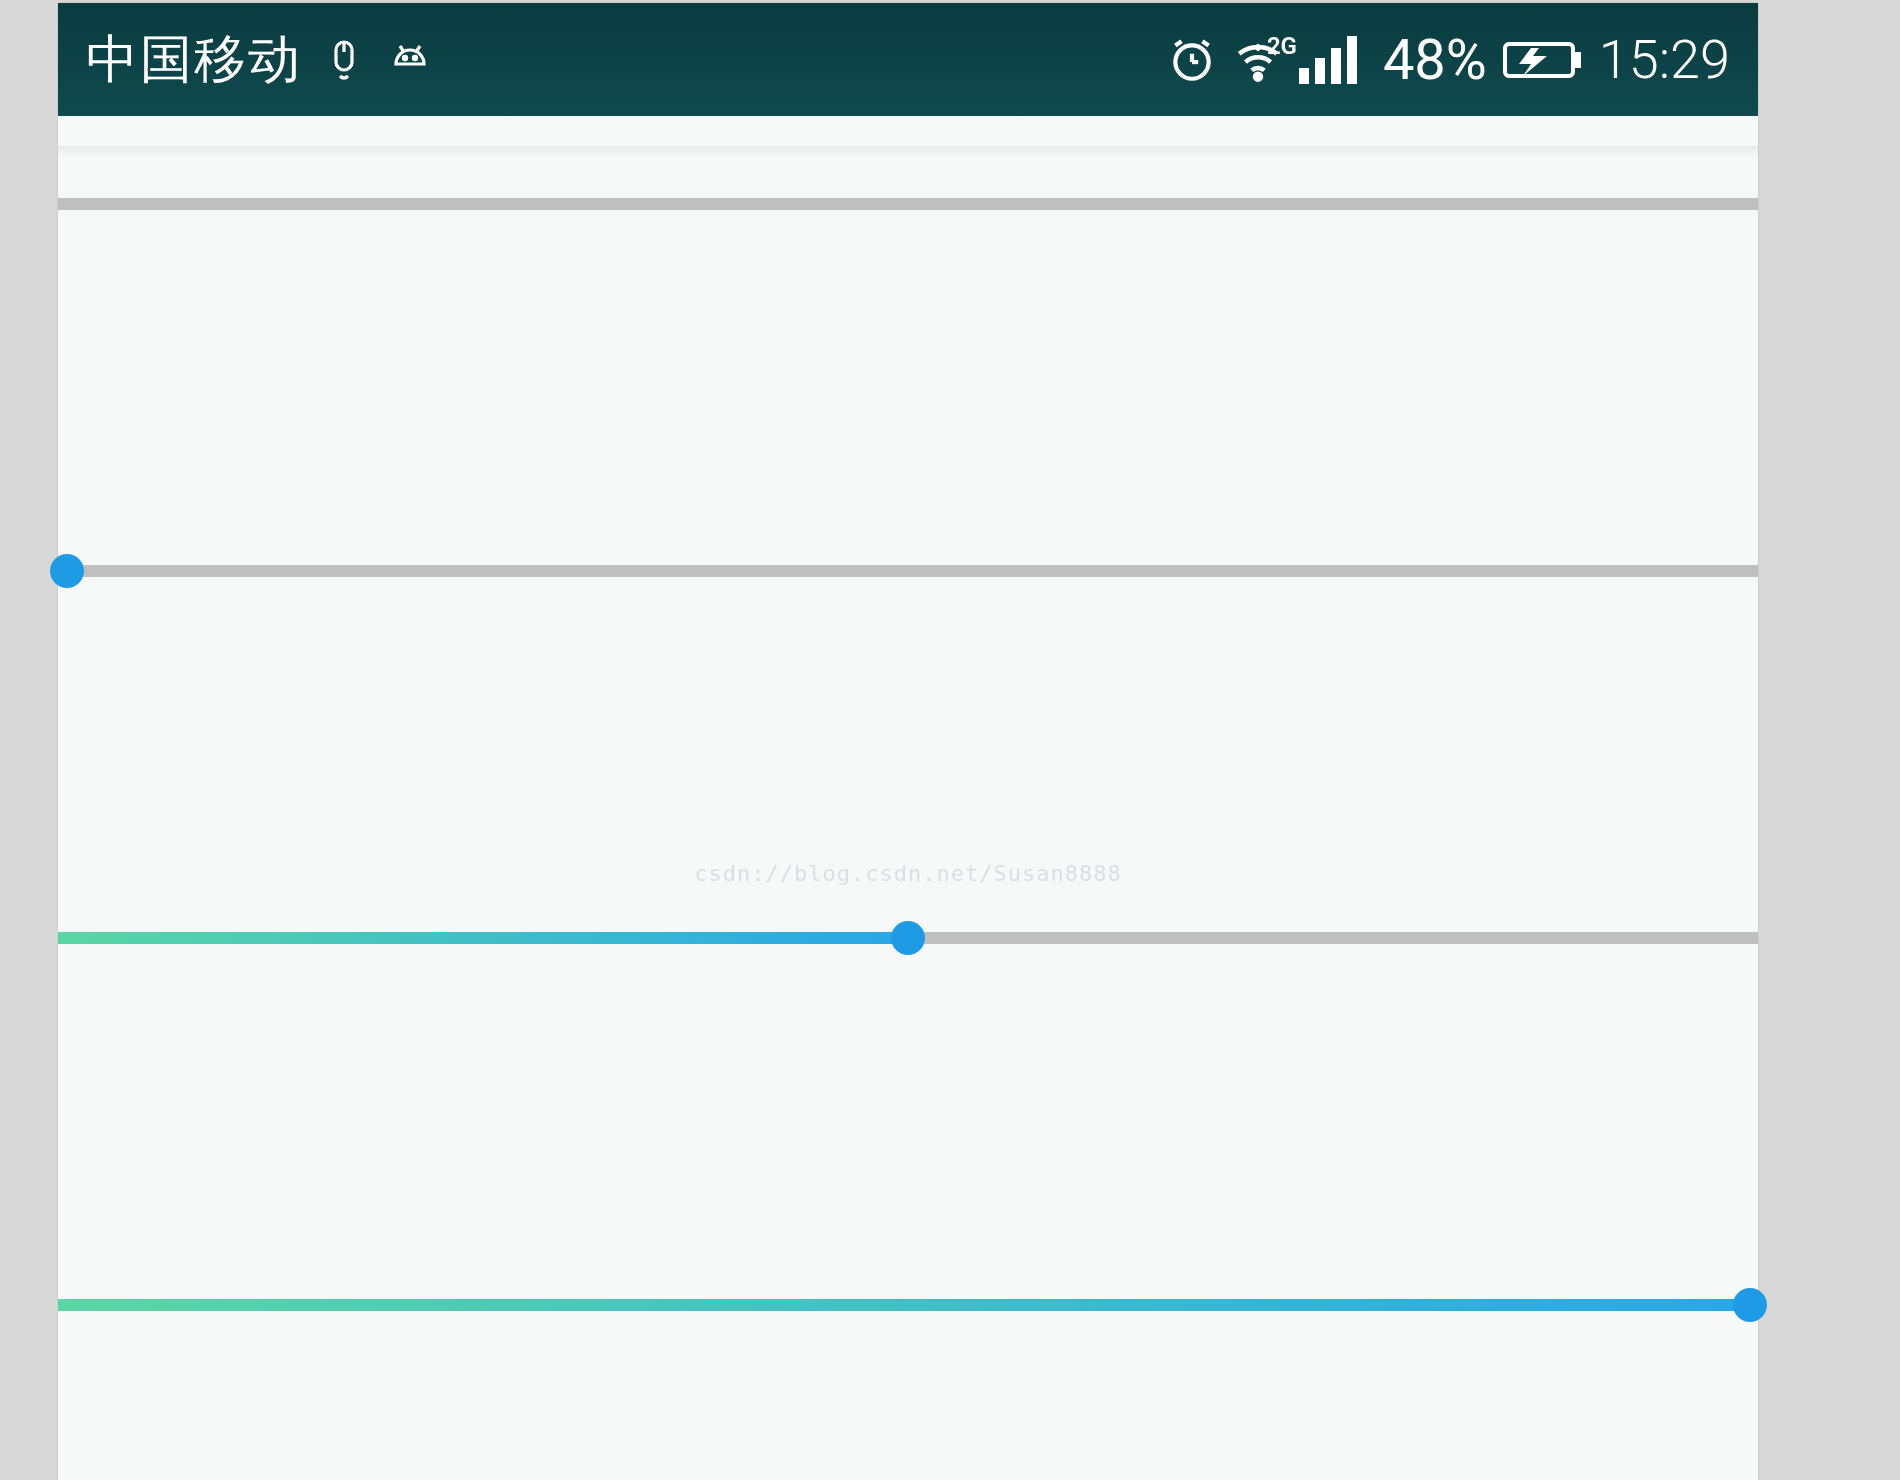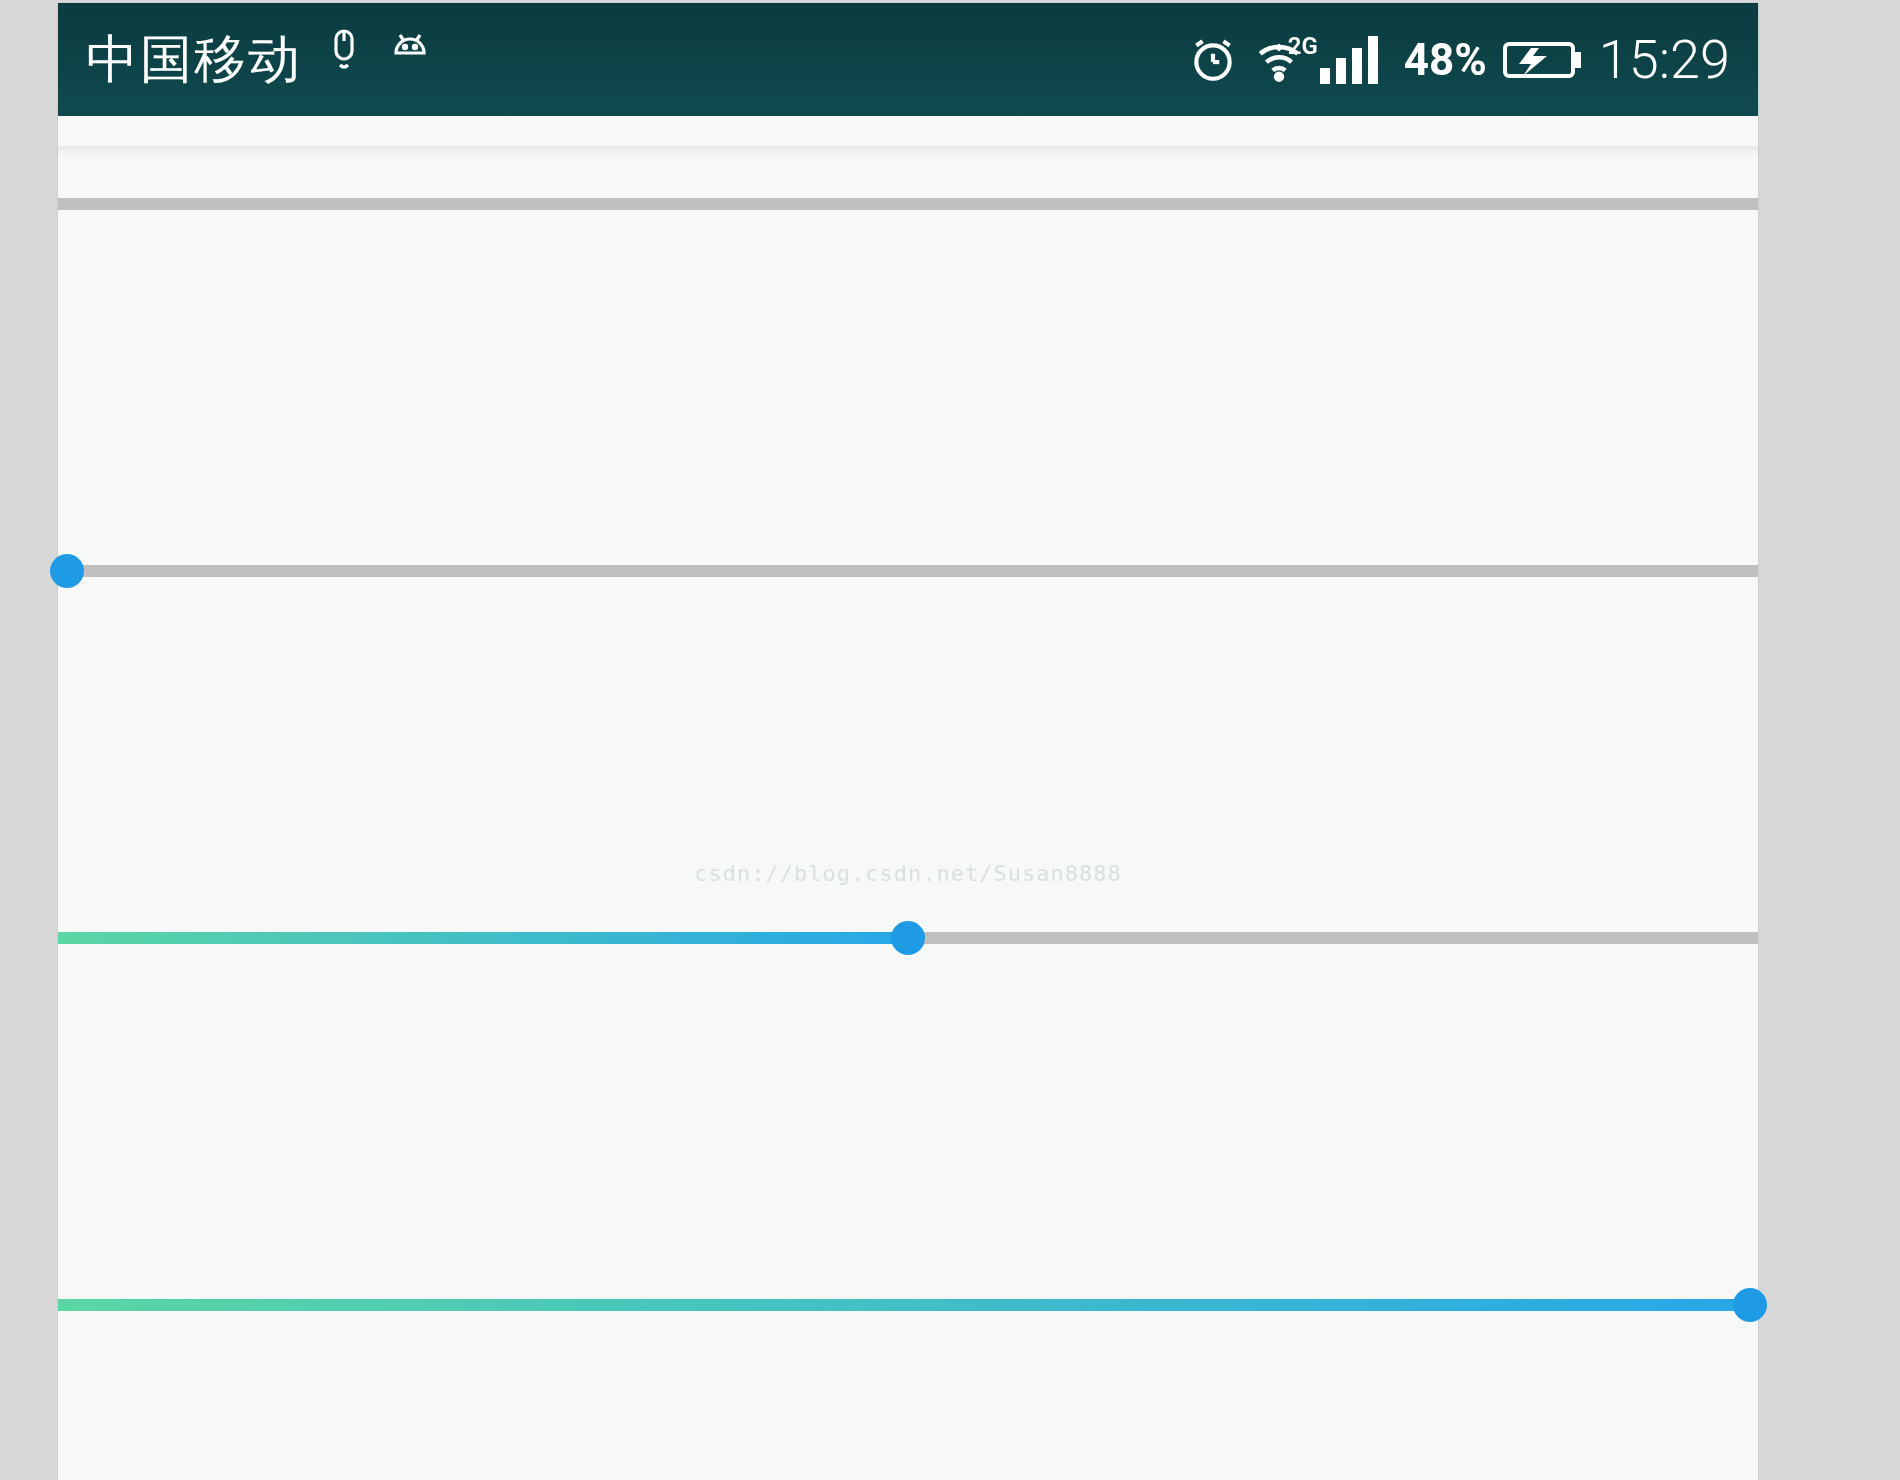--- a/index.html
+++ b/index.html
@@ -34,20 +34,21 @@
       height: 113px;
       background: linear-gradient(to bottom, #0a3b3f, #104a4f);
       display: flex;
       align-items: center;
       justify-content: space-between;
       padding: 0 28px;
       color: #ffffff;
     }
     .status-left {
       display: flex;
+      align-items: center;
       gap: 18px;
     }
     .carrier-text {
       font-size: 52px;
       font-weight: 400;
       letter-spacing: 2px;
     }
     .mouse-icon svg,
     .android-icon svg {
       width: 48px;
@@ -86,22 +87,22 @@
     }
     .signal-bar {
       width: 10px;
       background: #ffffff;
     }
     .sb1 { height: 16px; }
     .sb2 { height: 26px; }
     .sb3 { height: 36px; }
     .sb4 { height: 48px; }
     .battery-pct {
-      font-size: 44px;
-      font-weight: 700;
+      font-size: 56px;
+      font-weight: 400;
       margin-left: 10px;
     }
     .battery-icon {
       display: inline-block;
     }
     .battery-icon svg {
       width: 80px;
       height: 42px;
       display: block;
     }

